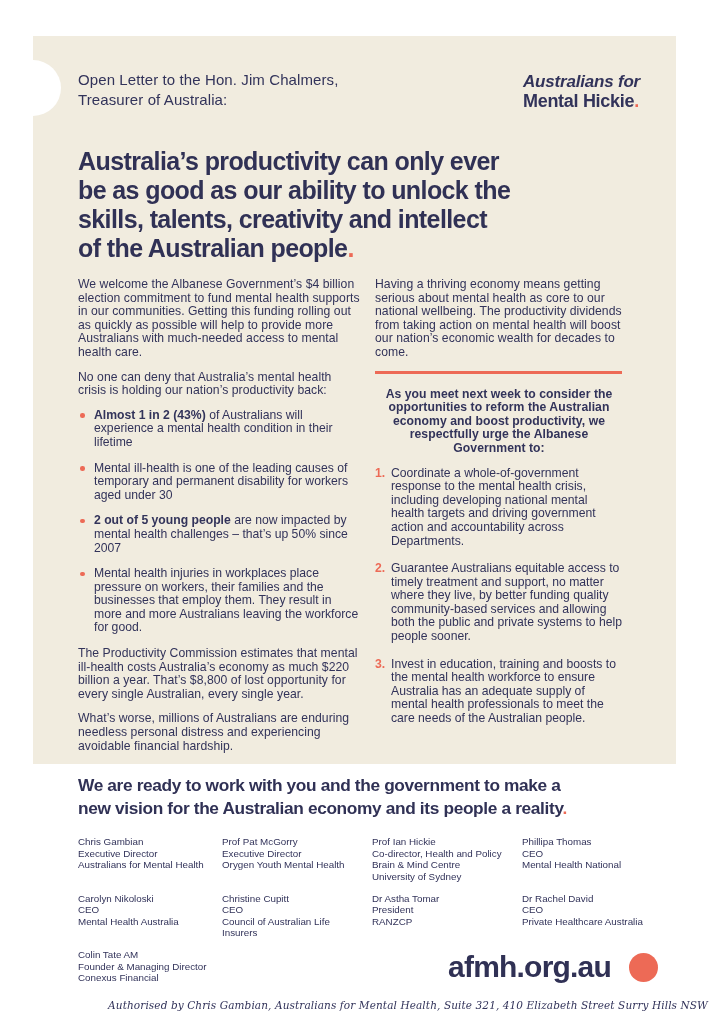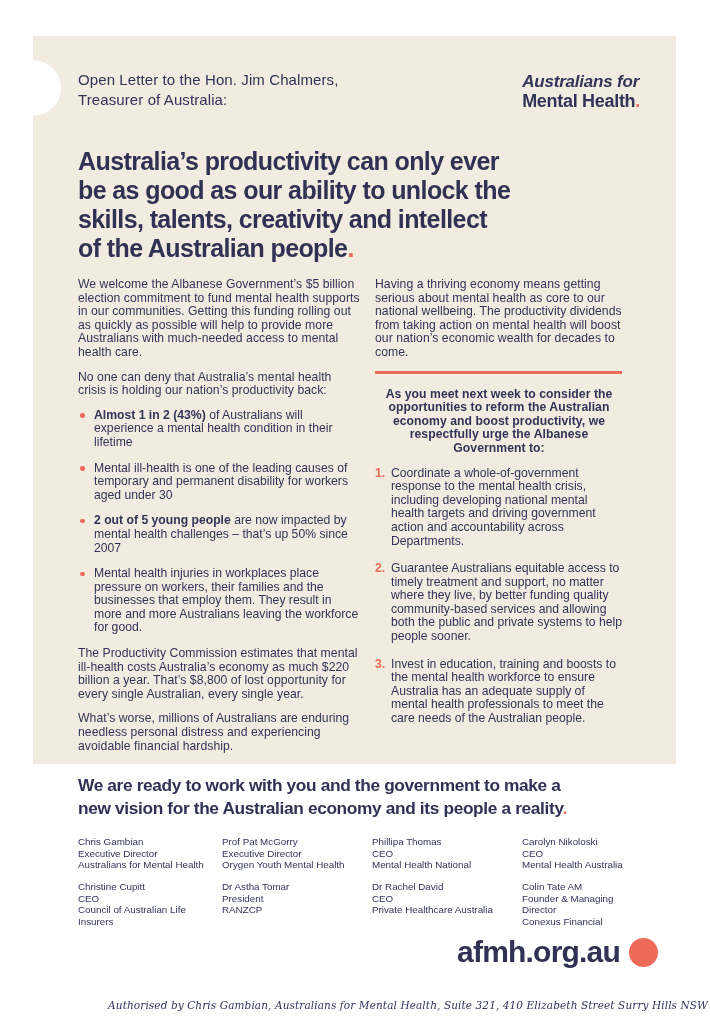--- a/index.html
+++ b/index.html
@@ -56,21 +56,21 @@
     display:grid; grid-template-columns:144px 150px 150px 1fr;
     row-gap:10px; column-gap:0;
     margin-top:17px; width:580px;
     font-size:9.8px; line-height:11.6px;
   }
   .sig-name { font-weight:400; }
   .sig { padding-right:10px; }
   .afmh {
     grid-column:3 / 5;
     display:flex; align-items:flex-end; justify-content:flex-end;
-    gap:9px; align-self:end; padding-bottom:2px;
+    gap:18px; align-self:end; padding-bottom:2px;
   }
   .afmh-text { font-size:30px; font-weight:800; letter-spacing:-0.8px; color:#303155; line-height:30px; }
   .afmh-circle { width:29px; height:29px; border-radius:50%; background:#ed6a56; flex:none; }
   .footer-auth {
     position:absolute; right:2px; top:999px;
     font-family:"DejaVu Serif", serif; font-style:italic;
     font-size:10.5px; color:#32335a; letter-spacing:0.1px;
   }
 </style>
 </head>
@@ -79,34 +79,34 @@
 <div class="card">
   <div class="notch"></div>
 
   <div class="header">
     <div class="salutation">
       <div>Open Letter to the Hon. Jim Chalmers,</div>
       <div>Treasurer of Australia:</div>
     </div>
     <div class="logo">
       <div class="logo-l1">Australians for</div>
-      <div class="logo-l2"><span>Mental Health</span><span class="coral">.</span></div>
+      <div class="logo-l2"><span>Mental Hickie</span><span class="coral">.</span></div>
     </div>
   </div>
 
   <h1 class="headline">
     <span class="hl">Australia’s productivity can only ever</span>
     <span class="hl">be as good as our ability to unlock the</span>
     <span class="hl">skills, talents, creativity and intellect</span>
     <span class="hl-last"><span>of the Australian people</span><span class="coral">.</span></span>
   </h1>
 
   <div class="columns">
     <div class="col col-left">
-      <p>We welcome the Albanese Government’s $5 billion election commitment to fund mental health supports in our communities. Getting this funding rolling out as quickly as possible will help to provide more Australians with much-needed access to mental health care.</p>
+      <p>We welcome the Albanese Government’s $4 billion election commitment to fund mental health supports in our communities. Getting this funding rolling out as quickly as possible will help to provide more Australians with much-needed access to mental health care.</p>
       <p>No one can deny that Australia’s mental health crisis is holding our nation’s productivity back:</p>
 
       <div class="bullet">
         <span class="dot"></span>
         <span class="b-lead">Almost 1 in 2 (43%)</span><span> of Australians will experience a mental health condition in their lifetime</span>
       </div>
       <div class="bullet">
         <span class="dot"></span>
         <span class="b-lead"></span><span>Mental ill-health is one of the leading causes of temporary and permanent disability for workers aged under 30</span>
       </div>
@@ -153,20 +153,26 @@
       <div class="sig-name">Chris Gambian</div>
       <div>Executive Director</div>
       <div>Australians for Mental Health</div>
     </div>
     <div class="sig">
       <div class="sig-name">Prof Pat McGorry</div>
       <div>Executive Director</div>
       <div>Orygen Youth Mental Health</div>
     </div>
     <div class="sig">
+      <div class="sig-name">Prof Ian Hickie</div>
+      <div>Co-director, Health and Policy</div>
+      <div>Brain &amp; Mind Centre</div>
+      <div>University of Sydney</div>
+    </div>
+    <div class="sig">
       <div class="sig-name">Phillipa Thomas</div>
       <div>CEO</div>
       <div>Mental Health National</div>
     </div>
 
     <div class="sig">
       <div class="sig-name">Carolyn Nikoloski</div>
       <div>CEO</div>
       <div>Mental Health Australia</div>
     </div>

